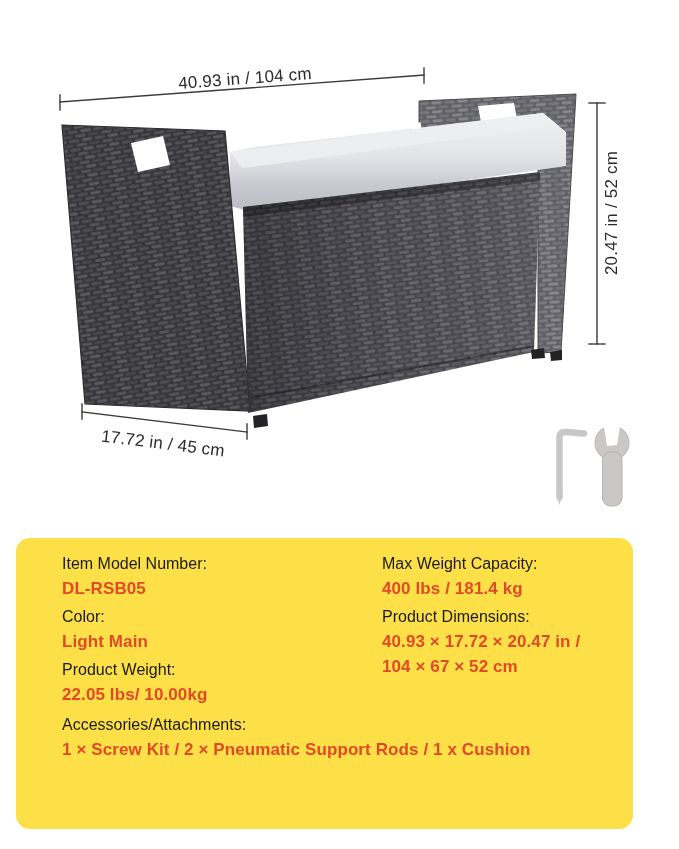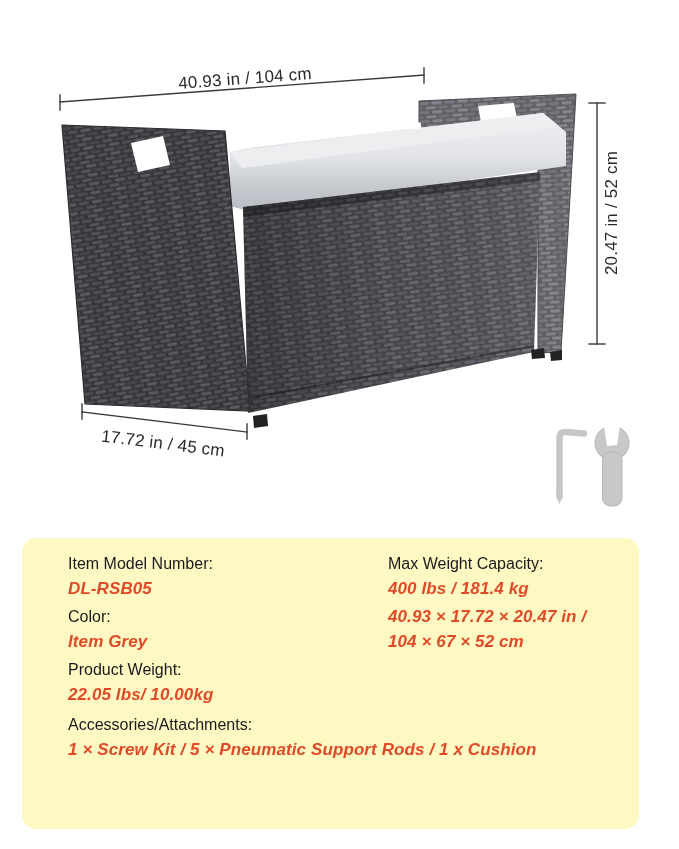--- a/index.html
+++ b/index.html
@@ -11,31 +11,31 @@
   .scene-svg { position:absolute; left:0; top:0; display:block; }
   .dim-label {
     position:absolute; font-size:17px; color:#2a2a2a; white-space:nowrap;
     letter-spacing:0.2px;
   }
   .dim-label.width  { left:245px; top:79px;  transform:translate(-50%,-50%) rotate(-4.3deg); }
   .dim-label.height { left:612px; top:213px; transform:translate(-50%,-50%) rotate(-90deg); }
   .dim-label.depth  { left:163px; top:444px; transform:translate(-50%,-50%) rotate(7deg); }
 
   .spec-panel {
-    position:absolute; left:22px; top:538px; width:617px; height:291px;
-    background:#fef9c3; border-radius:14px;
+    position:absolute; left:16px; top:538px; width:617px; height:291px;
+    background:#fde047; border-radius:14px;
   }
   .spec-cols { display:flex; padding:13px 10px 0 46px; }
   .spec-col-left  { width:320px; flex:none; }
   .spec-col-right { flex:1; min-width:0; }
   .spec-item { margin-bottom:3px; }
   .spec-label { font-size:16px; line-height:25px; color:#1a1a1a; }
   .spec-value {
     font-size:17px; line-height:25px; font-weight:bold; color:#e04a28;
-    letter-spacing:0.1px; white-space:nowrap;font-style:italic;
+    letter-spacing:0.1px; white-space:nowrap;
   }
   .spec-footer { padding:2px 10px 0 46px; }
 </style>
 </head>
 <body>
 
 <div class="page">
 
   <svg class="scene-svg" width="679" height="530" viewBox="0 0 679 530">
     <defs>
@@ -147,41 +147,42 @@
   <div class="spec-panel">
     <div class="spec-cols">
 
       <div class="spec-col-left">
         <div class="spec-item">
           <div class="spec-label">Item Model Number:</div>
           <div class="spec-value">DL-RSB05</div>
         </div>
         <div class="spec-item">
           <div class="spec-label">Color:</div>
-          <div class="spec-value">Item Grey</div>
+          <div class="spec-value">Light Main</div>
         </div>
         <div class="spec-item">
           <div class="spec-label">Product Weight:</div>
           <div class="spec-value">22.05 lbs/ 10.00kg</div>
         </div>
         <div class="spec-item">
         </div>
       </div>
 
       <div class="spec-col-right">
         <div class="spec-item">
           <div class="spec-label">Max Weight Capacity:</div>
           <div class="spec-value">400 lbs / 181.4 kg</div>
         </div>
         <div class="spec-item">
+          <div class="spec-label">Product Dimensions:</div>
           <div class="spec-value">40.93 × 17.72 × 20.47 in /</div>
           <div class="spec-value">104 × 67 × 52 cm</div>
         </div>
       </div>
     </div>
 
     <div class="spec-footer">
       <div class="spec-label">Accessories/Attachments:</div>
-      <div class="spec-value">1 × Screw Kit / 5 × Pneumatic Support Rods / 1 x Cushion</div>
+      <div class="spec-value">1 × Screw Kit / 2 × Pneumatic Support Rods / 1 x Cushion</div>
     </div>
   </div>
 
 </div>
 
 </body></html>

